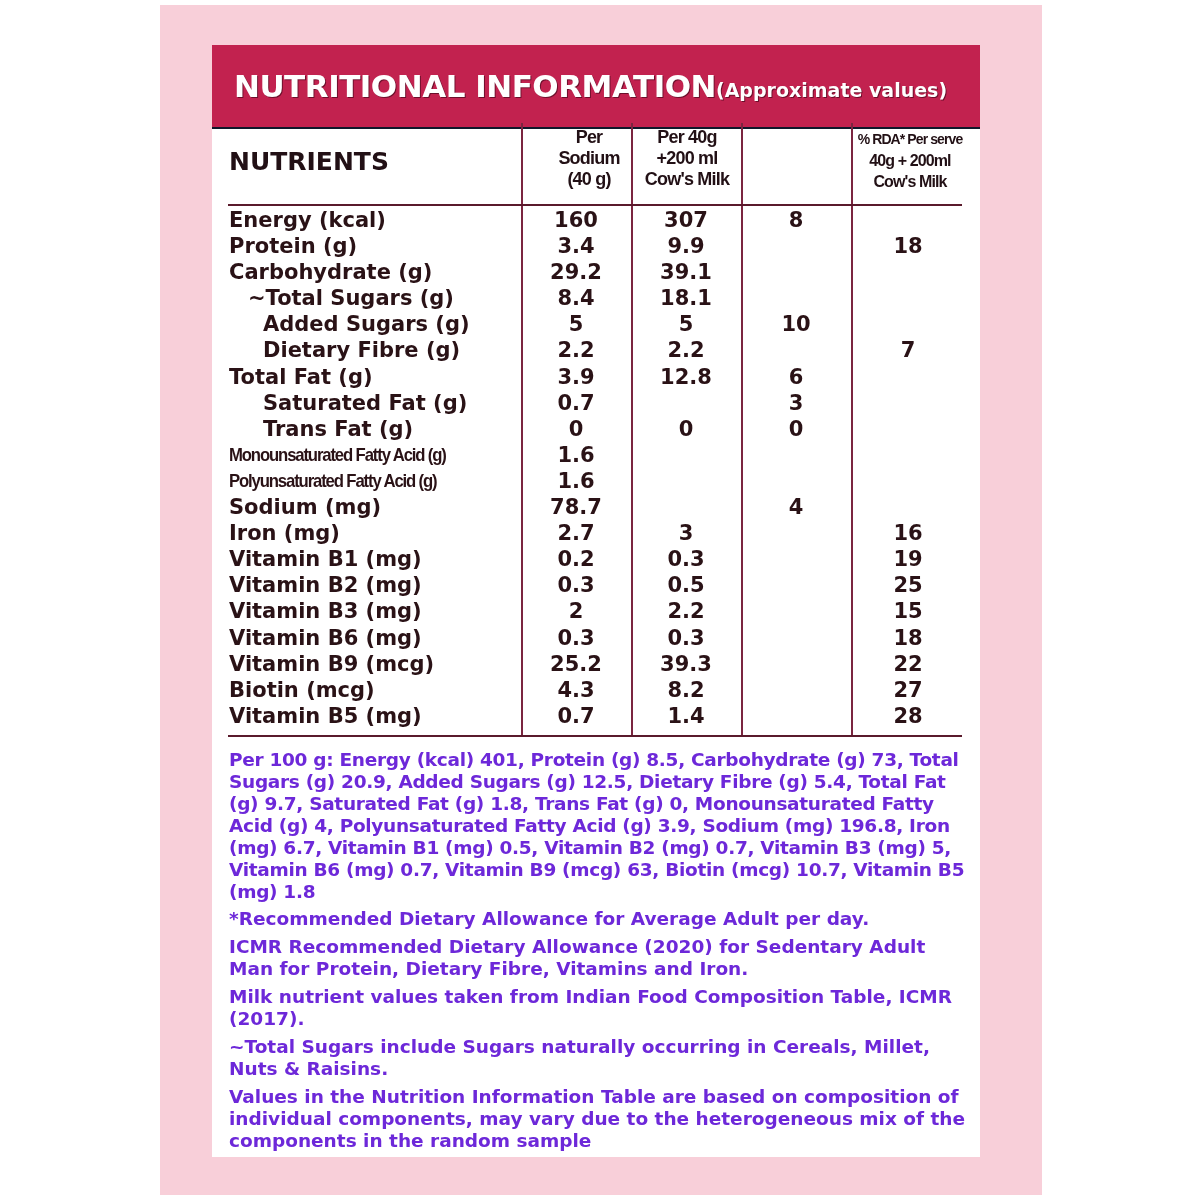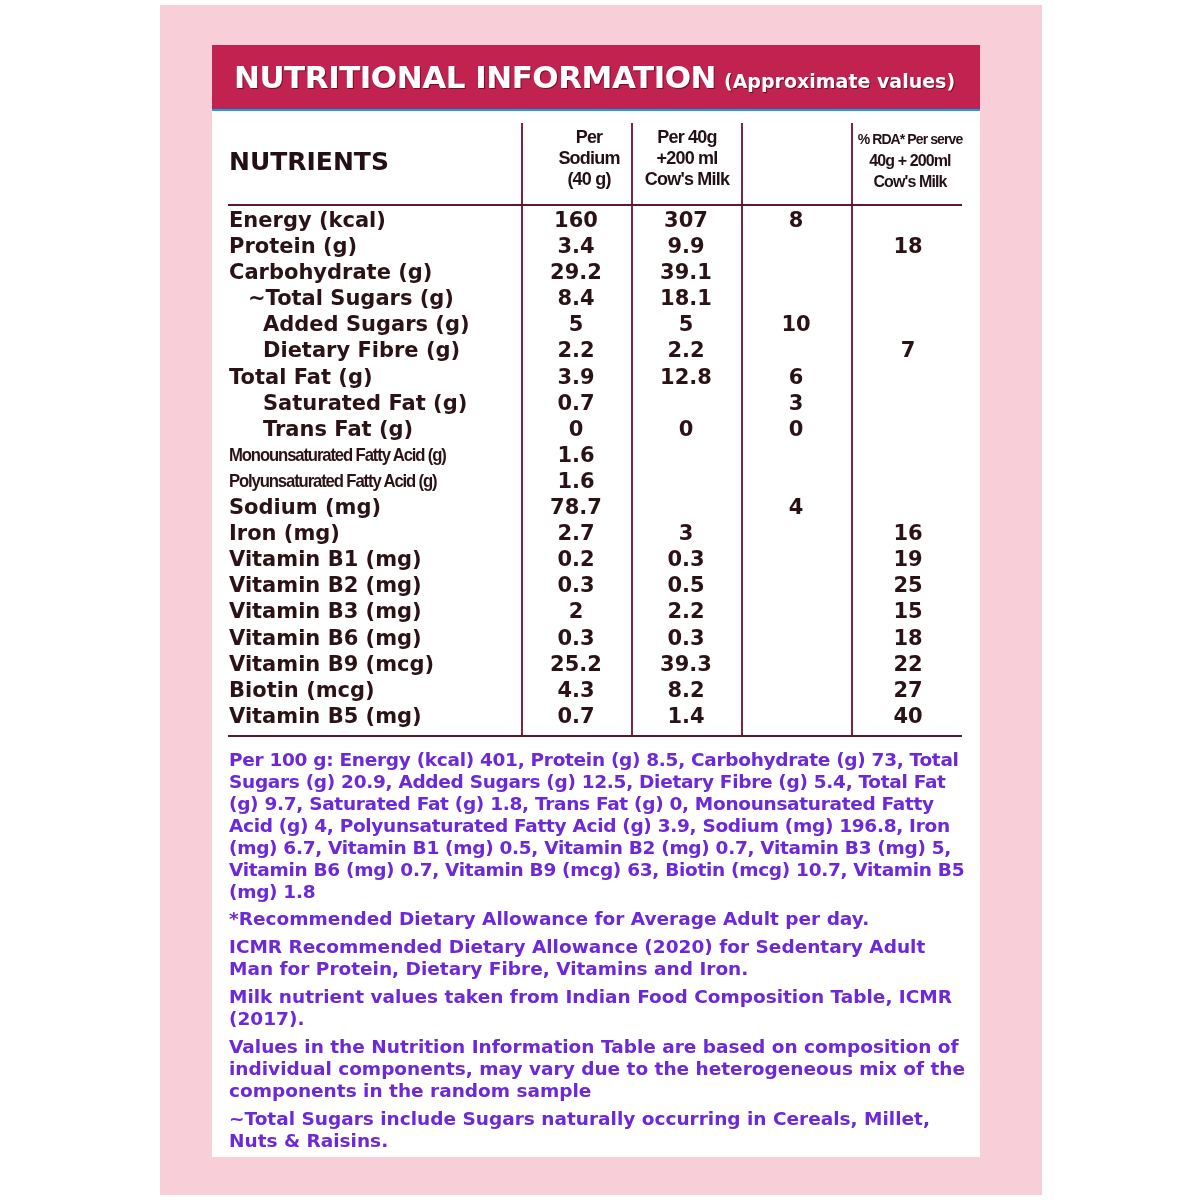--- a/index.html
+++ b/index.html
@@ -11,31 +11,31 @@
   }
   .card {
     position: absolute; left: 160px; top: 5px; width: 882px; height: 1190px;
     background: #f8cfd9;
   }
   .panel {
     position: absolute; left: 212px; top: 45px; width: 768px; height: 1112px;
     background: #ffffff;
   }
   .title-bar {
-    position: absolute; left: 0; top: 0; width: 768px; height: 66px;
+    position: absolute; left: 0; top: 0; width: 768px; height: 84px;
     background: #c2224f;
-    border-bottom: 2px solid #0ea5e9;
+    border-bottom: 2px solid #0f172a;
     display: flex; align-items: center; box-sizing: border-box; padding-left: 22px;
   }
   .title-main {
     color: #ffffff; font-weight: bold; font-size: 31px; letter-spacing: -0.5px;
     text-shadow: 1px 1px 0 #6b0f2b;
   }
   .title-sub {
-    color: #ffffff; font-weight: bold; font-size: 19px; margin-left: 8px; margin-top: 8px;
+    color: #ffffff; font-weight: bold; font-size: 19px; margin-top: 8px;
     text-shadow: 1px 1px 0 #6b0f2b;
   }
   .table {
     position: absolute; left: 0; top: 78px; width: 768px; height: 614px;
   }
   .vline {
     position: absolute; top: 0; height: 614px; width: 2px; background: #7b2540;
   }
   .hline {
     position: absolute; height: 2px; background: #5a1a2c;
@@ -243,26 +243,26 @@
         <span class="cell c-v1">4.3</span>
         <span class="cell c-v2">8.2</span>
         <span class="cell c-v3"></span>
         <span class="cell c-v4">27</span>
       </div>
       <div class="row">
         <span class="cell c-name">Vitamin B5 (mg)</span>
         <span class="cell c-v1">0.7</span>
         <span class="cell c-v2">1.4</span>
         <span class="cell c-v3"></span>
-        <span class="cell c-v4">40</span>
+        <span class="cell c-v4">28</span>
       </div>
     </div>
   </div>
 
   <div class="notes">
     <div class="note per100">Per 100 g: Energy (kcal) 401, Protein (g) 8.5, Carbohydrate (g) 73, Total Sugars (g) 20.9, Added Sugars (g) 12.5, Dietary Fibre (g) 5.4, Total Fat (g) 9.7, Saturated Fat (g) 1.8, Trans Fat (g) 0, Monounsaturated Fatty Acid (g) 4, Polyunsaturated Fatty Acid (g) 3.9, Sodium (mg) 196.8, Iron (mg) 6.7, Vitamin B1 (mg) 0.5, Vitamin B2 (mg) 0.7, Vitamin B3 (mg) 5, Vitamin B6 (mg) 0.7, Vitamin B9 (mcg) 63, Biotin (mcg) 10.7, Vitamin B5 (mg) 1.8</div>
     <div class="note">*Recommended Dietary Allowance for Average Adult per day.</div>
     <div class="note">ICMR Recommended Dietary Allowance (2020) for Sedentary Adult Man for Protein, Dietary Fibre, Vitamins and Iron.</div>
     <div class="note">Milk nutrient values taken from Indian Food Composition Table, ICMR (2017).</div>
+    <div class="note">~Total Sugars include Sugars naturally occurring in Cereals, Millet, Nuts &amp; Raisins.</div>
     <div class="note">Values in the Nutrition Information Table are based on composition of individual components, may vary due to the heterogeneous mix of the components in the random sample</div>
-    <div class="note">~Total Sugars include Sugars naturally occurring in Cereals, Millet, Nuts &amp; Raisins.</div>
   </div>
 </div>
 
 </body></html>

